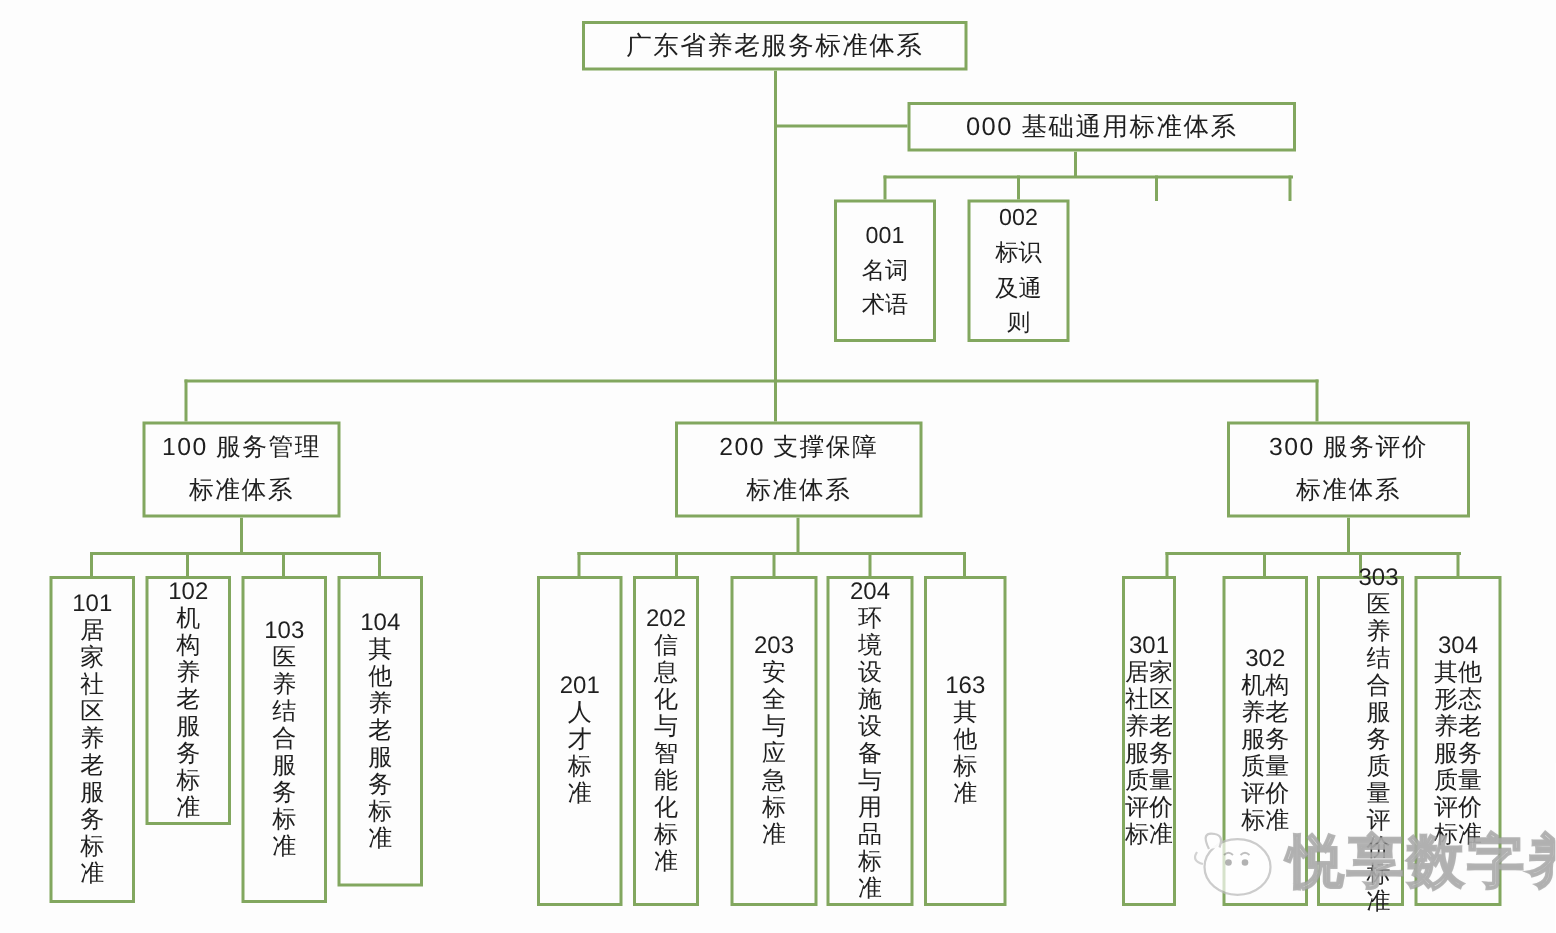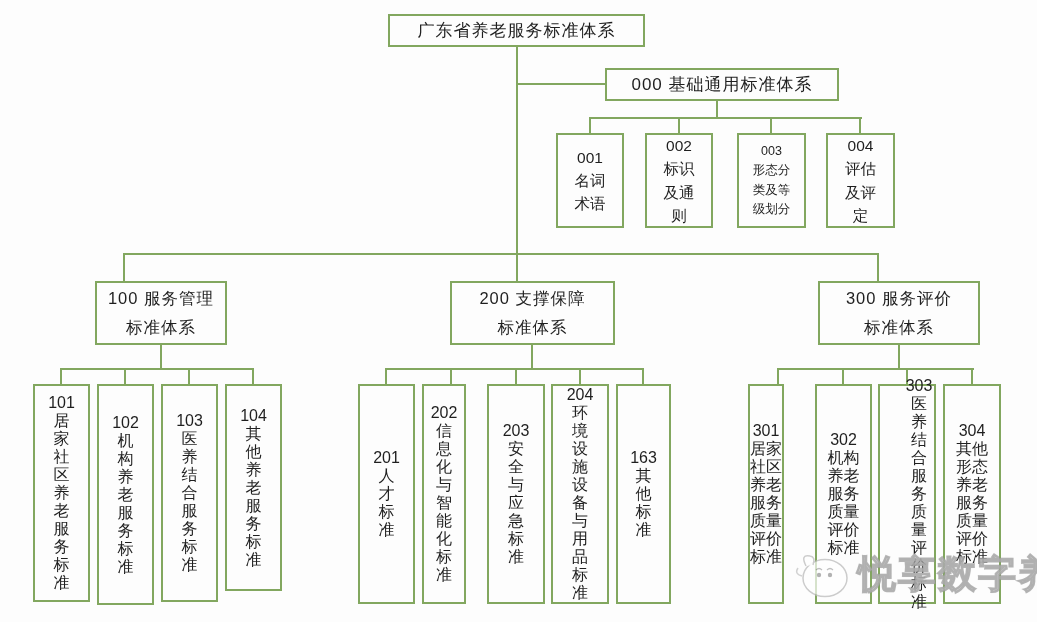--- a/index.html
+++ b/index.html
@@ -73,57 +73,49 @@
   <div class="line" style="left:642px;top:368px;width:2px;height:17px;"></div>
   <div class="line" style="left:898px;top:345px;width:2px;height:24px;"></div>
   <div class="line" style="left:777px;top:368px;width:197px;height:2px;"></div>
   <div class="line" style="left:777px;top:368px;width:2px;height:17px;"></div>
   <div class="line" style="left:842px;top:368px;width:2px;height:17px;"></div>
   <div class="line" style="left:906px;top:368px;width:2px;height:17px;"></div>
   <div class="line" style="left:971px;top:368px;width:2px;height:17px;"></div>
 
   <div class="node lv1" style="left:388px;top:14px;width:257px;height:33px;">广东省养老服务标准体系</div>
 
-  <div class="node lv1" style="left:605px;top:68px;width:234px;height:33px;">000 基础通用标准体系</div>
+  <div class="node lv1" style="left:605px;top:68px;width:259px;height:33px;">000 基础通用标准体系</div>
 
   <div class="node mid" style="left:556px;top:133px;width:68px;height:95px;">001
 名词
 术语</div>
   <div class="node mid" style="left:645px;top:133px;width:68px;height:95px;">002
 标识
 及通
 则</div>
-  <div class="node mid-small" style="left:737px;top:133px;width:69px;height:95px;">003
-形态分
-类及等
-级划分</div>
-  <div class="node mid" style="left:826px;top:133px;width:69px;height:95px;">004
-评估
-及评
-定</div>
 
   <div class="node lv2" style="left:95px;top:281px;width:132px;height:64px;">100 服务管理
 标准体系</div>
   <div class="node lv2" style="left:450px;top:281px;width:165px;height:64px;">200 支撑保障
 标准体系</div>
   <div class="node lv2" style="left:818px;top:281px;width:162px;height:64px;">300 服务评价
 标准体系</div>
 
   <div class="node leaf" style="left:33px;top:384px;width:57px;height:218px;">101
 居
 家
 社
 区
 养
 老
 服
 务
 标
 准</div>
-  <div class="node leaf" style="left:97px;top:384px;width:57px;height:221px;">102
+  <div class="node leaf" style="left:97px;top:384px;width:57px;height:166px;">102
 机
 构
 养
 老
 服
 务
 标
 准</div>
   <div class="node leaf" style="left:161px;top:384px;width:57px;height:218px;">103
 医

